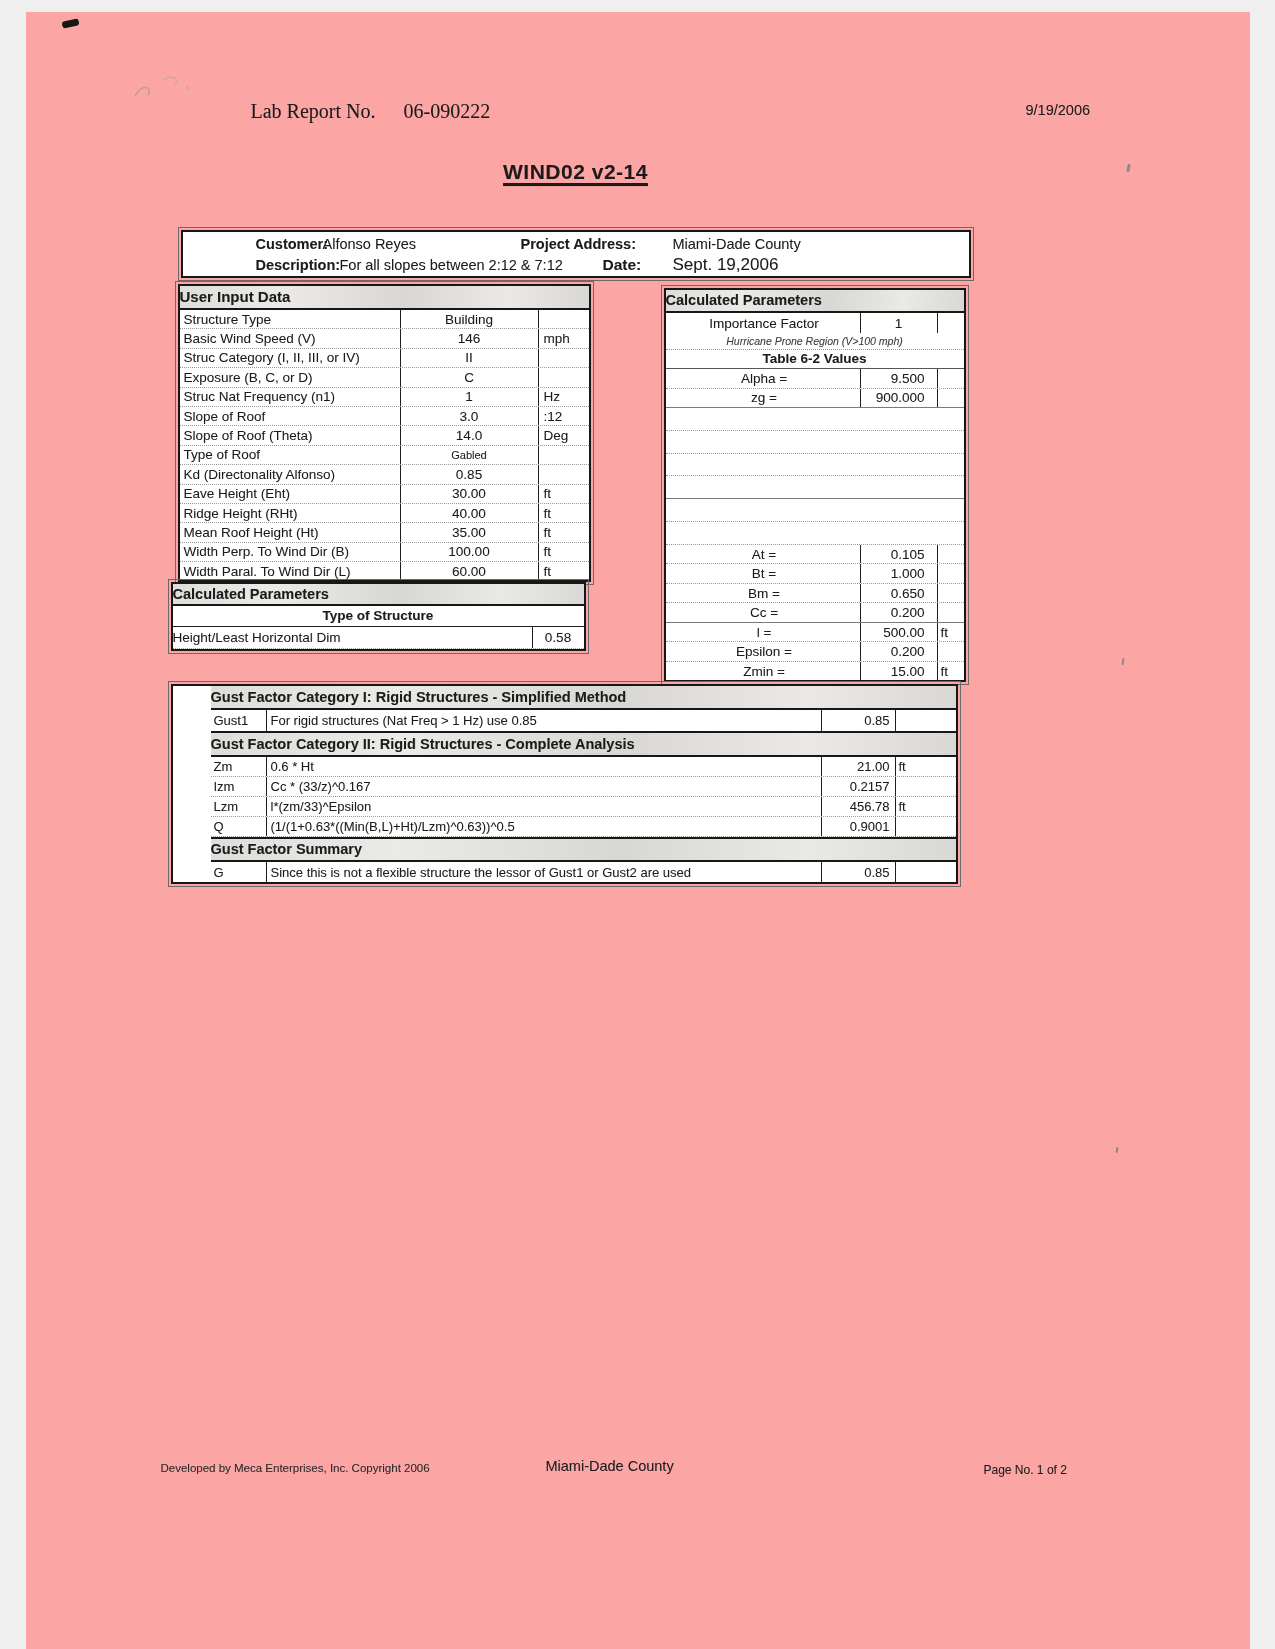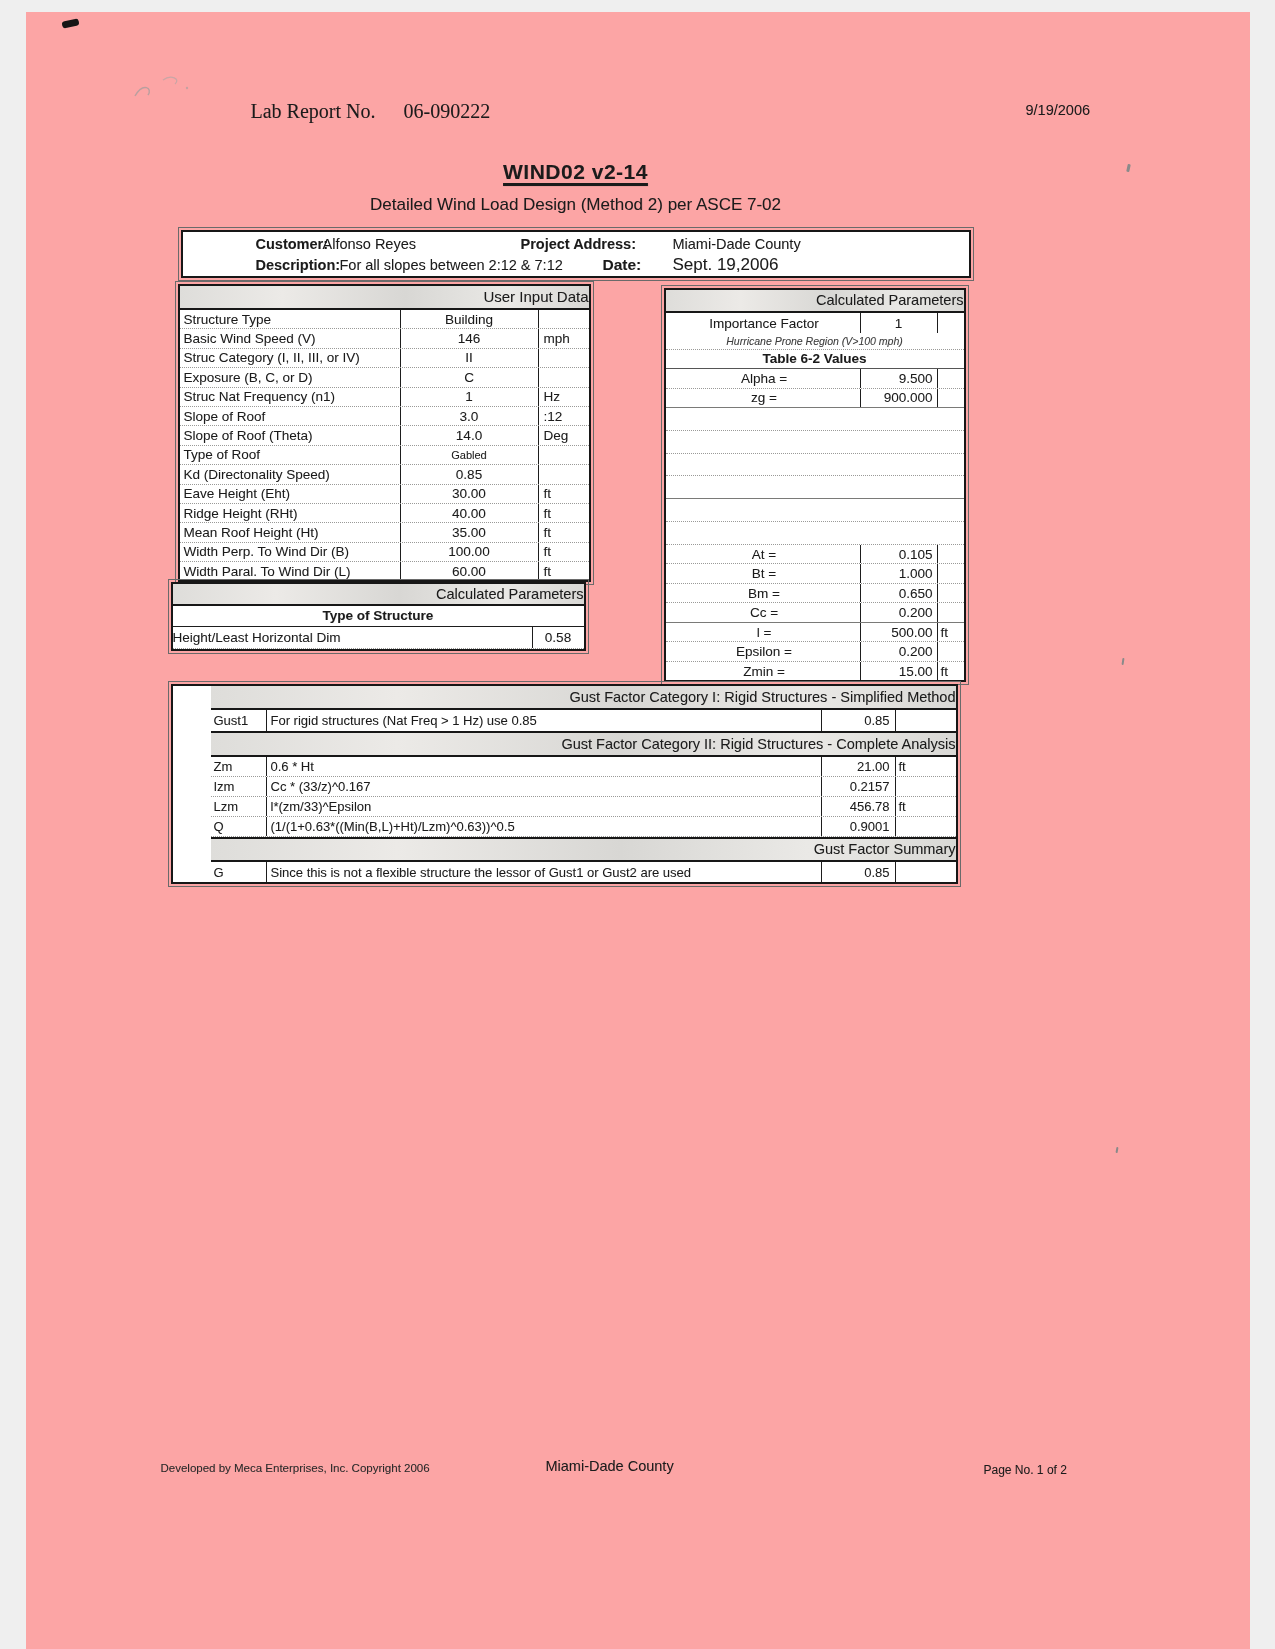--- a/index.html
+++ b/index.html
@@ -23,21 +23,21 @@
   .lab-report{left:225px;top:88px;font-family:"Liberation Serif", serif;font-size:20px;}
   .lab-report .num{margin-left:28px;}
   .scan-date{left:1000px;top:90px;font-size:14.5px;}
   .title-wrap{left:155px;top:148px;width:790px;text-align:center;}
   .doc-title{font-size:21px;font-weight:bold;text-decoration:underline;text-decoration-thickness:2.5px;text-underline-offset:4px;letter-spacing:0.5px;}
   .doc-subtitle{margin-top:11px;font-size:17px;}
 
   
   .box{background:#fff;border:2px solid #171717;outline:1px solid #6a6a6a;outline-offset:2px;}
   .hdr{
-    font-weight:normal;text-align:right;
+    font-weight:bold;text-align:left;
     background:linear-gradient(90deg,#deddda 0%,#eceae7 25%,#d8d7d4 55%,#eae9e6 80%,#d9d8d5 100%);
     border-bottom:2px solid #171717;
   }
   .dot-b{border-bottom:1px dotted #9a9a98;}
 
   
   .cust-box{left:155px;top:218px;width:790px;height:48px;font-size:14.5px;}
   .cust-box .abs{white-space:nowrap;}
   .cb-lab{font-weight:bold;}
   .cb-date-val{font-size:17px;}
@@ -57,21 +57,21 @@
   .lc-sub{height:20px;line-height:20px;font-weight:bold;text-align:center;border-bottom:1.5px solid #1d1d1d;}
   .lcr{display:grid;grid-template-columns:359px auto;height:21px;align-items:center;}
   .lcl{}
   .lcv{height:100%;display:flex;align-items:center;justify-content:center;border-left:1.5px solid #1d1d1d;box-sizing:border-box;}
 
   
   .rc-tbl{left:638px;top:276px;width:302px;font-size:13.5px;}
   .rc-hdr{height:21px;line-height:21px;font-size:14.5px;}
   .rcr{display:grid;grid-template-columns:194px 78px auto;align-items:center;height:18.5px;}
   .rcl{padding-left:3px;white-space:nowrap;text-align:center;}
-  .rcv{height:100%;display:flex;align-items:center;justify-content:flex-end;padding-right:4px;border-left:1.5px solid #1d1d1d;border-right:1.5px solid #1d1d1d;box-sizing:border-box;}
+  .rcv{height:100%;display:flex;align-items:center;justify-content:flex-end;padding-right:12px;border-left:1.5px solid #1d1d1d;border-right:1.5px solid #1d1d1d;box-sizing:border-box;}
   .rcv.center{justify-content:center;padding-right:0;}
   .rcu{padding-left:3px;}
   .rc-note{height:16px;line-height:16px;text-align:center;font-style:italic;font-size:10.5px;color:#3c3c3c;border-bottom:1px dotted #9a9a98;}
   .rc-t62{height:18px;line-height:18px;font-weight:bold;text-align:center;border-bottom:1px solid #555;}
   .rc-empty{height:21.8px;}
   .solid-b{border-bottom:1px solid #7a7a78;}
 
   
   .g-tbl{left:145px;top:672px;width:787px;font-size:13px;padding-left:38px;}
   .g-hdr{height:22px;line-height:22px;font-size:14.5px;}
@@ -106,21 +106,20 @@
     <circle cx="58" cy="18" r="1.2" fill="#a0a0a0" opacity="0.6"></circle>
   </svg>
 
   <div class="abs lab-report">
     <span>Lab Report No.</span><span class="num">06-090222</span>
   </div>
   <div class="abs scan-date">9/19/2006</div>
 
   <div class="abs title-wrap">
     <div class="doc-title">WIND02 v2-14</div>
-    <div class="doc-subtitle">Detailed Wind Load Design (Method 2) per ASCE 7-02</div>
   </div>
 
   <div class="abs box cust-box">
     <span class="abs cb-lab" style="left:73px;top:4px;">Customer:</span>
     <span class="abs" style="left:140px;top:4px;">Alfonso Reyes</span>
     <span class="abs cb-lab" style="left:338px;top:4px;">Project Address:</span>
     <span class="abs" style="left:490px;top:4px;">Miami-Dade County</span>
     <span class="abs cb-lab" style="left:73px;top:25px;">Description:</span>
     <span class="abs" style="left:157px;top:25px;">For all slopes between 2:12 &amp; 7:12</span>
     <span class="abs cb-lab" style="left:420px;top:24px;font-size:15.5px;">Date:</span>
@@ -163,21 +162,21 @@
         <div class="uil">Slope of Roof (Theta)</div>
         <div class="uiv">14.0</div>
         <div class="uiu">Deg</div>
       </div>
     <div class="uir uir-small dot-b">
         <div class="uil">Type of Roof</div>
         <div class="uiv">Gabled</div>
         <div class="uiu"></div>
       </div>
     <div class="uir dot-b">
-        <div class="uil">Kd (Directonality Speed)</div>
+        <div class="uil">Kd (Directonality Alfonso)</div>
         <div class="uiv">0.85</div>
         <div class="uiu"></div>
       </div>
     <div class="uir dot-b">
         <div class="uil">Eave Height (Eht)</div>
         <div class="uiv">30.00</div>
         <div class="uiu">ft</div>
       </div>
     <div class="uir dot-b">
         <div class="uil">Ridge Height (RHt)</div>

